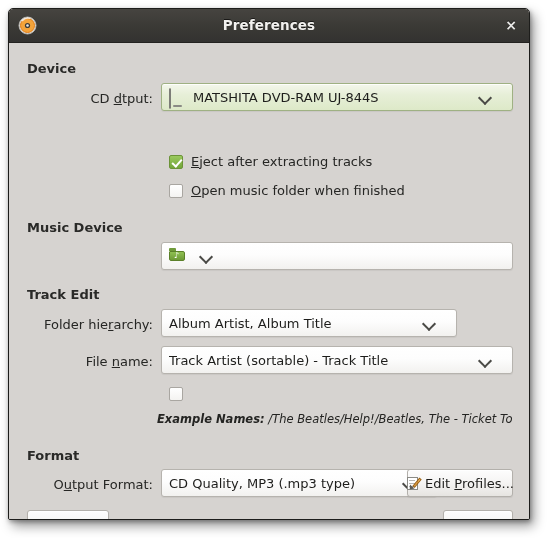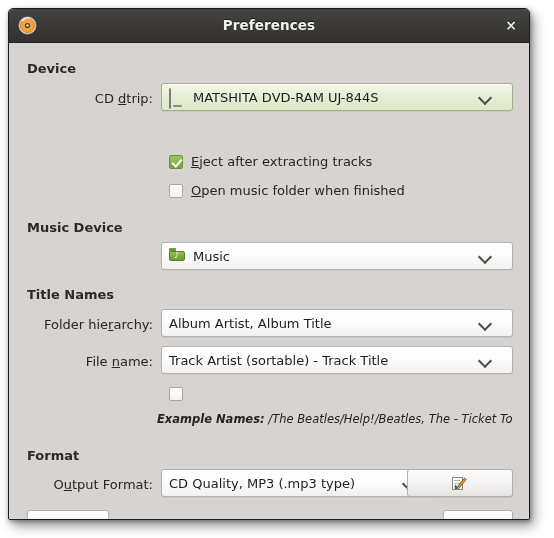--- a/index.html
+++ b/index.html
@@ -302,21 +302,21 @@
       </svg>
     </div>
     <div id="title-text">Preferences</div>
     <div id="close-btn">×</div>
   </div>
 
   <div id="content">
 
     <div class="group-title" style="left:18px; top:18px;">Device</div>
 
-    <div class="field-label right" style="left:8px; top:48px; width:136px;"><span>CD </span><span class="u">d</span><span>trip:</span></div>
+    <div class="field-label right" style="left:8px; top:48px; width:136px;"><span>CD </span><span class="u">d</span><span>tput:</span></div>
 
     <div class="combo focused" style="left:152px; top:40px; width:352px;">
       <span class="combo-icon"><span class="drive-ic"></span></span>
       <span class="combo-text">MATSHITA DVD-RAM UJ-844S</span>
       <span class="chev"></span>
     </div>
 
     <div class="checkrow" style="left:160px; top:140px;">
       <span class="cbox"></span>
       <span class="clabel"><span></span><span class="u">O</span><span>pen music folder when finished</span></span>
@@ -327,29 +327,28 @@
       <span class="clabel"><span></span><span class="u">E</span><span>ject after extracting tracks</span></span>
     </div>
 
     <div class="group-title" style="left:18px; top:177px;">Music Device</div>
 
 
     <div class="combo" style="left:152px; top:199px; width:352px;">
       <span class="combo-icon">
         <span class="folder-ic"><span class="tab"></span><span class="bod"></span><span class="note">♪</span></span>
       </span>
-      <span class="combo-text">Music</span>
-      <span class="chev"></span>
-    </div>
-
-    <div class="group-title" style="left:18px; top:244px;">Title Names</div>
+      <span class="chev"></span>
+    </div>
+
+    <div class="group-title" style="left:18px; top:244px;">Track Edit</div>
 
     <div class="field-label right" style="left:8px; top:274px; width:136px;"><span>Folder hie</span><span class="u">r</span><span>archy:</span></div>
 
-    <div class="combo" style="left:152px; top:266px; width:352px;">
+    <div class="combo" style="left:152px; top:266px; width:296px;">
       <span class="combo-text">Album Artist, Album Title</span>
       <span class="chev"></span>
     </div>
 
     <div class="field-label right" style="left:8px; top:311px; width:136px;"><span>File </span><span class="u">n</span><span>ame:</span></div>
 
     <div class="combo" style="left:152px; top:303px; width:352px;">
       <span class="combo-text">Track Artist (sortable) - Track Title</span>
       <span class="chev"></span>
     </div>
@@ -374,20 +373,21 @@
 
     <div class="btn" style="left:398px; top:426px; width:106px; height:28px;">
       <span class="pencil-ic">
         <span class="paper"></span>
         <span class="pline" style="top:4px;"></span>
         <span class="pline" style="top:7px;"></span>
         <span class="pline" style="top:10px;"></span>
         <span class="pen"></span>
         <span class="tip"></span>
       </span>
+      <span><span>Edit </span><span class="u">P</span><span>rofiles...</span></span>
     </div>
 
     <div class="btn" style="left:18px; top:467px; width:82px; height:29px;">
       <span><span></span><span class="u">H</span><span>elp</span></span>
     </div>
 
     <div class="btn" style="left:434px; top:467px; width:70px; height:29px;">
       <span><span></span><span class="u">C</span><span>lose</span></span>
     </div>
 

